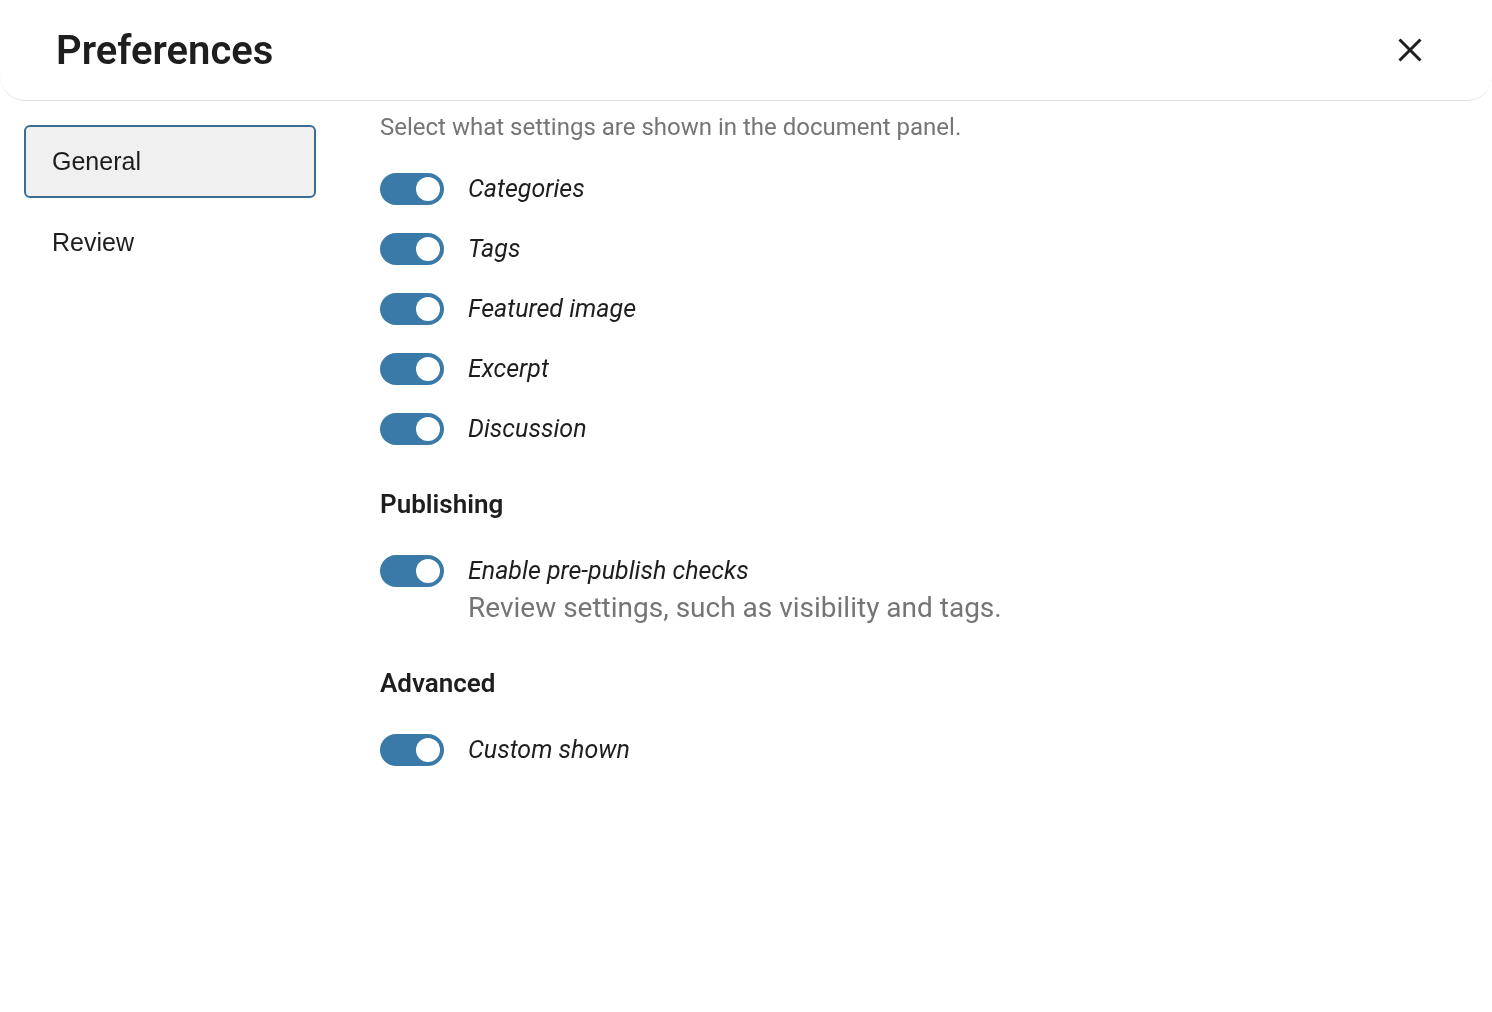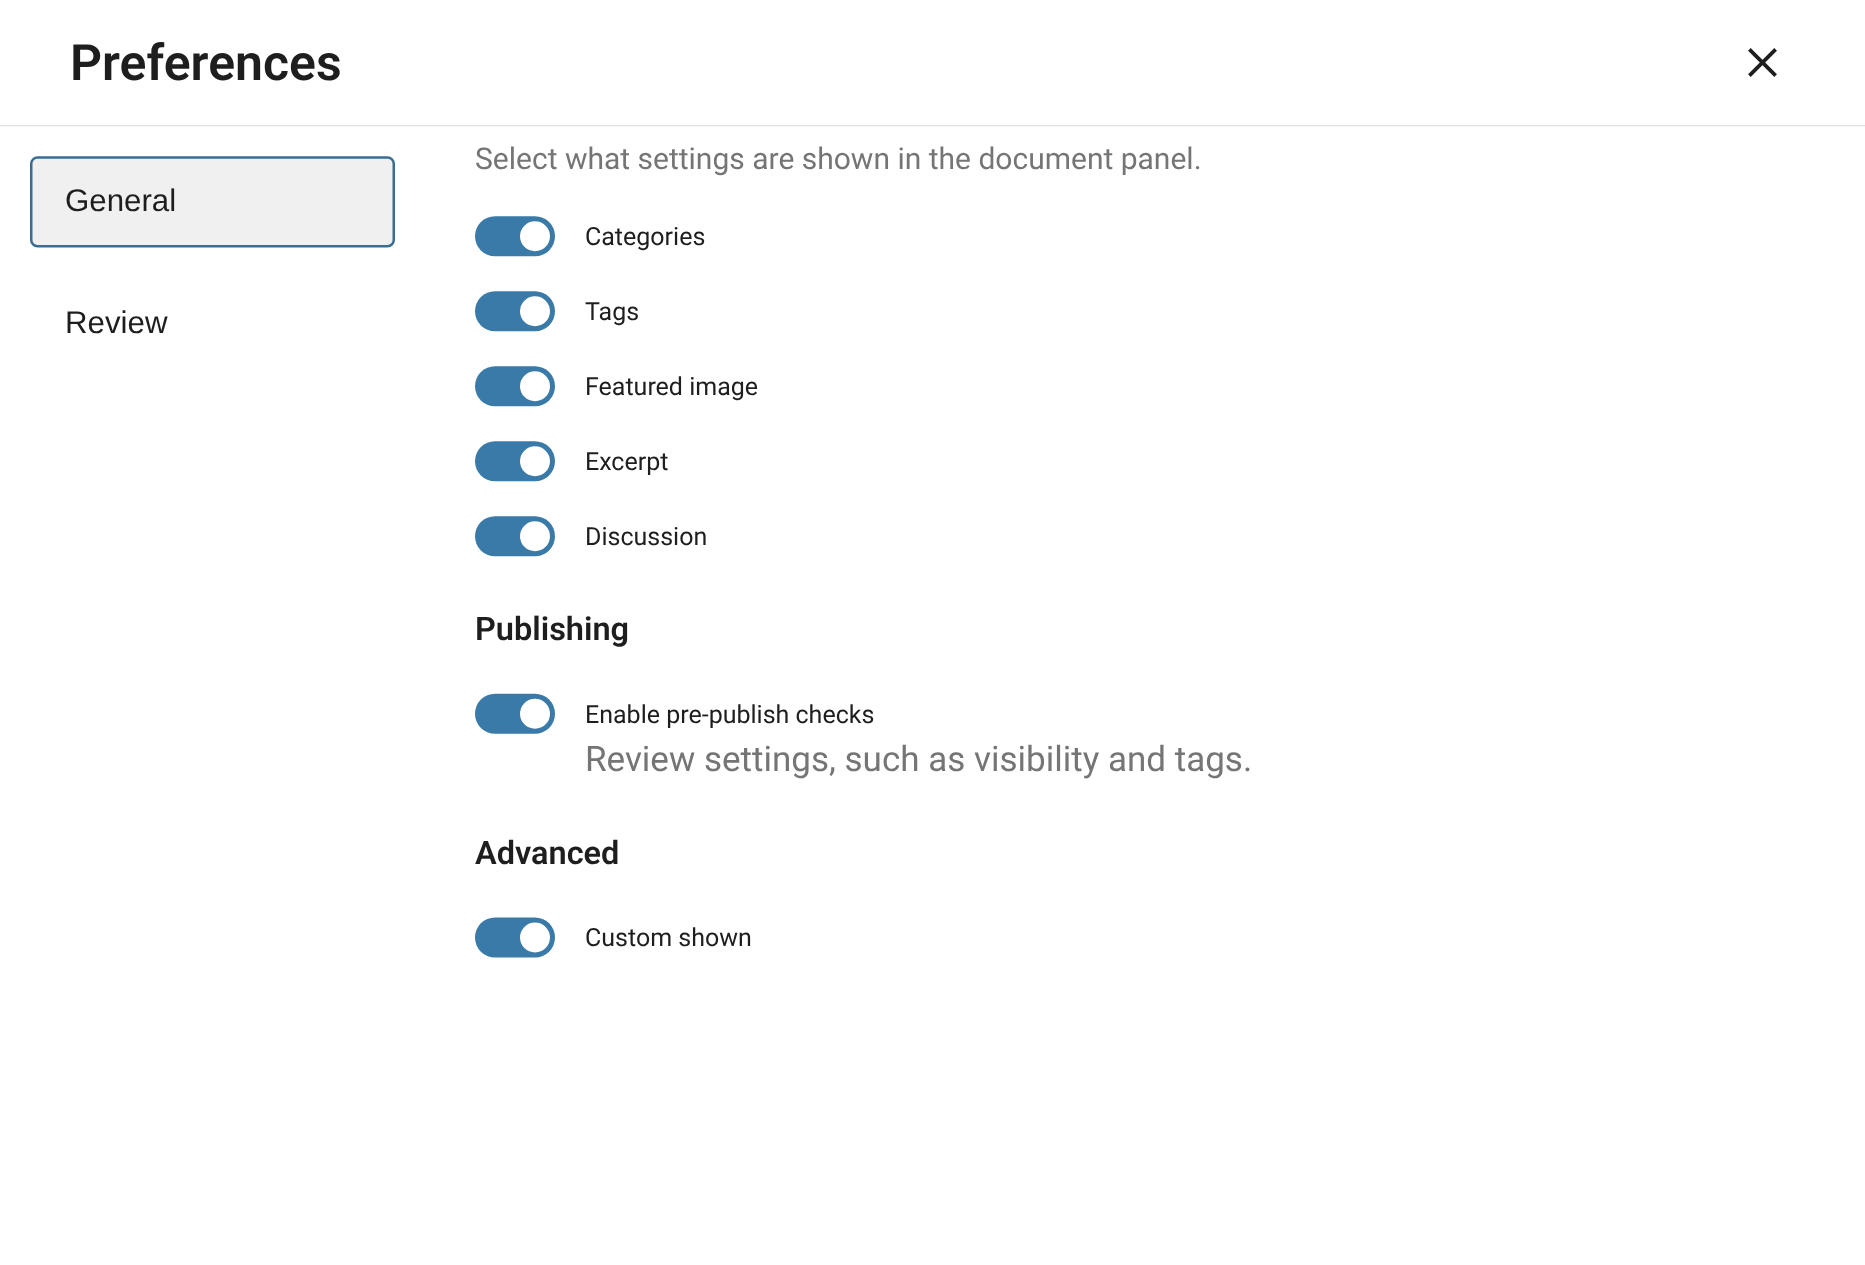--- a/index.html
+++ b/index.html
@@ -14,20 +14,21 @@
       width: 1492px;
       height: 1012px;
       overflow: hidden;
     }
     .header {
       display: flex;
       justify-content: space-between;
       align-items: center;
       padding: 24px 56px 24px 56px;
       border-bottom: 1px solid #e0e0e0;
+      border-radius: 25px;
     }
     .header-title {
       font-size: 40px;
       font-weight: 600;
       color: #1e1e1e;
     }
     .close-button {
       background: none;
       border: none;
       cursor: pointer;
@@ -53,21 +54,21 @@
       display: block;
       width: 100%;
       text-align: left;
       padding: 22px 28px;
       font-size: 25px;
       color: #1e1e1e;
       background: none;
       border: none;
       border-radius: 6px;
       cursor: pointer;
-      margin-bottom: 24px;
+      margin-bottom: 8px;
       font-weight: 500;
     }
     .tab.active {
       background: #f0f0f0;
       border: 2px solid #3a6d94;
       padding: 20px 26px;
     }
     .content {
       flex: 1;
       padding: 12px 40px 40px 40px;
@@ -109,23 +110,24 @@
       width: 24px;
       height: 24px;
       background: #fff;
       border-radius: 50%;
     }
     .toggle-label-wrap {
       display: flex;
       flex-direction: column;
     }
     .toggle-label {
-      font-size: 20px;
+      font-size: 25px;
       color: #1e1e1e;
       line-height: 32px;
+      font-style: italic;
     }
     .toggle-help {
       font-size: 28px;
       color: #757575;
       margin-top: 4px;
     }
   </style>
 </head>
 <body>
 

